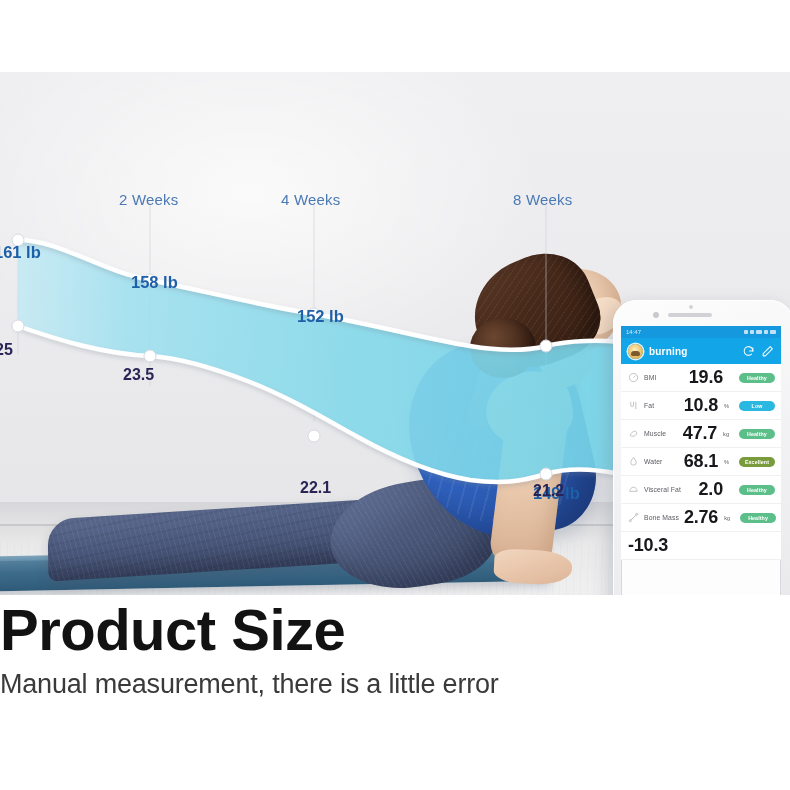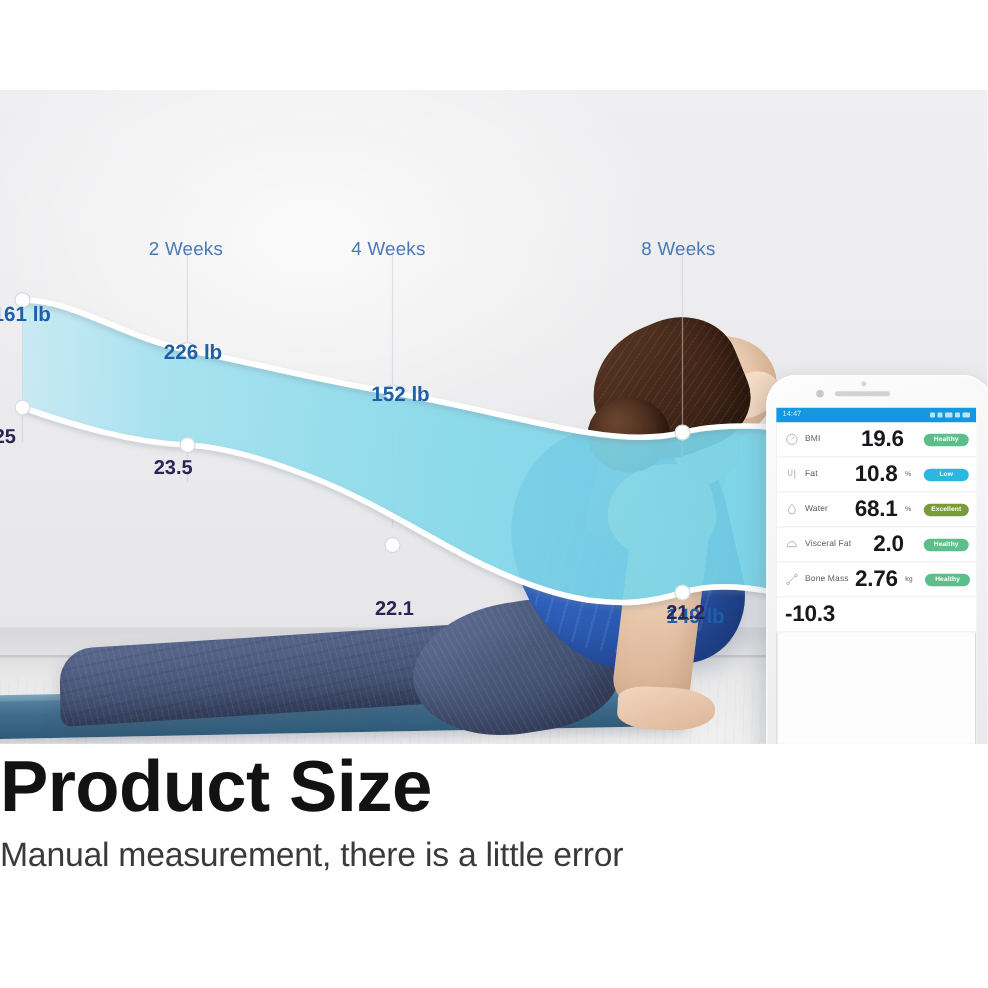--- a/index.html
+++ b/index.html
@@ -265,21 +265,21 @@
           <circle cx="546" cy="330" r="6" fill="#ffffff" stroke="#d6dbe2" stroke-width="1"></circle>
           <circle cx="620" cy="330" r="6" fill="#ffffff" stroke="#d6dbe2" stroke-width="1"></circle>
         </g>
       </svg>
 
       <div class="wk" style="left:119px;top:47px;">2 Weeks</div>
       <div class="wk" style="left:281px;top:47px;">4 Weeks</div>
       <div class="wk" style="left:513px;top:47px;">8 Weeks</div>
 
       <div class="dl" style="left:-6px;top:99px;">161 lb</div>
-      <div class="dl" style="left:131px;top:129px;">226 lb</div>
+      <div class="dl" style="left:131px;top:129px;">158 lb</div>
       <div class="dl" style="left:297px;top:163px;">152 lb</div>
       <div class="dl" style="left:533px;top:340px;">149 lb</div>
 
       <div class="dl bmi" style="left:-5px;top:197px;">25</div>
       <div class="dl bmi" style="left:123px;top:222px;">23.5</div>
       <div class="dl bmi" style="left:300px;top:295px;margin-top:40px;">22.1</div>
       <div class="dl bmi" style="left:533px;top:338px;">21.2</div>
     </div>
 
     <div class="phone">
@@ -293,20 +293,31 @@
           <div class="sb-time">14:47</div>
           <div class="sb-icons">
             <div class="sb-dot"></div>
             <div class="sb-dot"></div>
             <div class="sb-dot w"></div>
             <div class="sb-dot"></div>
             <div class="sb-dot w"></div>
           </div>
         </div>
 
+        <div class="appbar">
+          <div class="avatar"></div>
+          <div class="uname">burning</div>
+          <svg class="appbar-ic" viewBox="0 0 24 24" fill="none" stroke="#ffffff" stroke-width="2" stroke-linecap="round">
+            <path d="M20 11a8 8 0 1 0-2.3 5.7"></path>
+              <path d="M20 5v6h-6"></path>
+          </svg>
+          <svg class="appbar-ic" viewBox="0 0 24 24" fill="none" stroke="#ffffff" stroke-width="2" stroke-linecap="round" stroke-linejoin="round">
+            <path d="M17 3l4 4L8 20H4v-4z"></path>
+          </svg>
+        </div>
 
         <div class="rows">
 
           <div class="mrow">
             <svg class="mic" viewBox="0 0 24 24" fill="none" stroke="#6e6e78" stroke-width="1.6">
               <circle cx="12" cy="12" r="9"></circle>
                 <path d="M12 12l4-4"></path>
             </svg>
             <div class="mlabel">BMI</div>
             <div class="mval">19.6</div>
@@ -318,20 +329,29 @@
             <svg class="mic" viewBox="0 0 24 24" fill="none" stroke="#6e6e78" stroke-width="1.6">
               <path d="M6 4v7a3 3 0 0 0 6 0V4"></path>
                 <path d="M17 4v16"></path>
             </svg>
             <div class="mlabel">Fat</div>
             <div class="mval">10.8</div>
             <div class="munit">%</div>
             <div class="badge" style="background:#2bb8e0">Low</div>
           </div>
 
+          <div class="mrow">
+            <svg class="mic" viewBox="0 0 24 24" fill="none" stroke="#6e6e78" stroke-width="1.6">
+              <path d="M5 16c2-6 6-9 10-9 3 0 4 2 4 4 0 4-4 7-9 7-3 0-5-1-5-2z"></path>
+            </svg>
+            <div class="mlabel">Muscle</div>
+            <div class="mval">47.7</div>
+            <div class="munit">kg</div>
+            <div class="badge" style="background:#5cbf8a">Healthy</div>
+          </div>
 
           <div class="mrow">
             <svg class="mic" viewBox="0 0 24 24" fill="none" stroke="#6e6e78" stroke-width="1.6">
               <path d="M12 3s6 7 6 11a6 6 0 0 1-12 0c0-4 6-11 6-11z"></path>
             </svg>
             <div class="mlabel">Water</div>
             <div class="mval">68.1</div>
             <div class="munit">%</div>
             <div class="badge" style="background:#7a9b3c">Excellent</div>
           </div>

